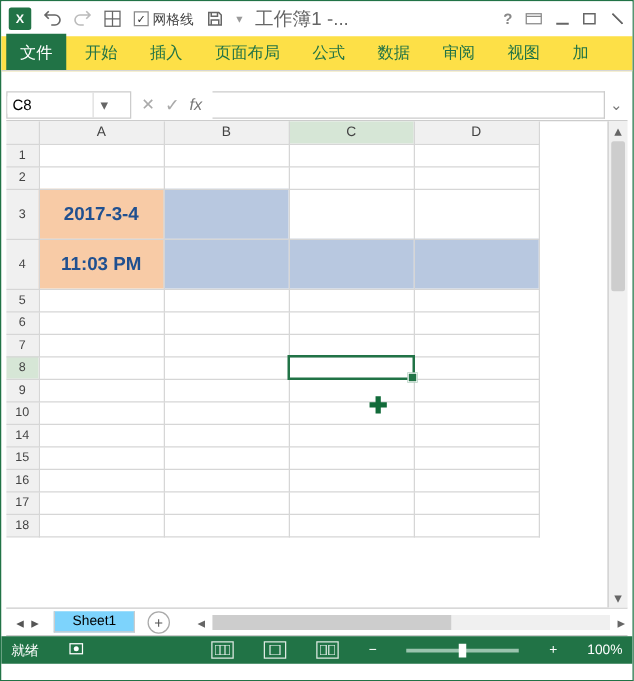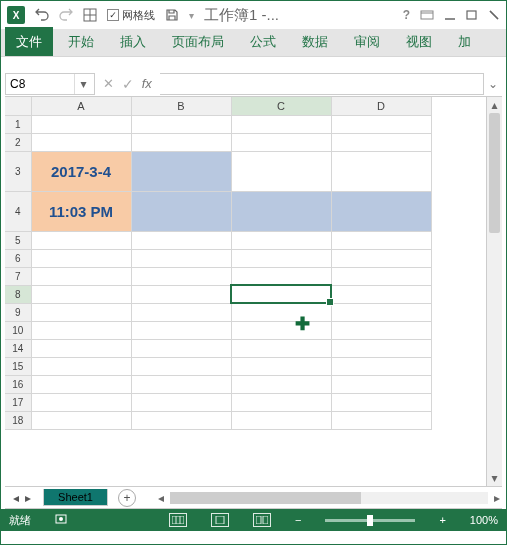--- a/index.html
+++ b/index.html
@@ -10,27 +10,27 @@
 .titlebar .quick { display: flex; align-items: center; gap: 10px; }
 .titlebar .spacer { flex: 1; }
 .ico-btn { display: inline-flex; align-items: center; justify-content: center; color: #555; cursor: pointer; }
 .ico-btn svg { display: block; }
 .titlebox { color: #666; font-size: 15px; white-space: nowrap; }
 .excel-logo { width: 18px; height: 18px; background: #217346; color: #fff; display: flex; align-items: center; justify-content: center; font-size: 10px; font-weight: bold; border-radius: 2px; }
 .checkbox-row { display: flex; align-items: center; gap: 3px; color: #444; font-size: 11px; }
 .cbox { width: 12px; height: 12px; border: 1px solid #888; display: inline-flex; align-items: center; justify-content: center; font-size: 9px; color: #333; }
 
 
-.ribbon { height: 28px; background: #e5e5e5; display: flex; align-items: flex-end; border-bottom: 1px solid #d6d6d6; padding: 0 4px; gap: 4px; }
+.ribbon { height: 28px; background: #fde047; display: flex; align-items: flex-end; border-bottom: 1px solid #d6d6d6; padding: 0 4px; gap: 4px; }
 .tab { padding: 5px 10px; color: #217346; font-size: 13px; cursor: pointer; border: 1px solid transparent; border-bottom: none; }
 .tab.file { background: #217346; color: #fff; }
 
 
 .fx-bar { height: 26px; display: flex; align-items: center; border-bottom: 1px solid #ccc; margin: 14px 4px 0 4px; }
-.namebox { width: 90px; height: 22px; border: 1px solid #ccc; display: flex; align-items: center; position: relative; }
+.namebox { width: 100px; height: 22px; border: 1px solid #ccc; display: flex; align-items: center; position: relative; }
 .namebox input { border: none; outline: none; width: 68px; padding: 0 4px; font-size: 12px; }
 .namebox .drop { width: 18px; text-align: center; color: #666; border-left: 1px solid #ddd; cursor: pointer; height: 100%; display: flex; align-items: center; justify-content: center; }
 .fx-btns { display: flex; align-items: center; gap: 8px; padding: 0 8px; color: #aaa; }
 .fx-input { flex: 1; height: 22px; border: 1px solid #ccc; border-left: none; display: flex; align-items: center; padding: 0 6px; }
 .fx-expand { width: 18px; color: #777; display: flex; align-items: center; justify-content: center; cursor: pointer; }
 
 
 .grid-area { display: flex; height: 390px; border-bottom: 1px solid #ccc; margin: 0 4px; }
 .grid-main { flex: 1; overflow: hidden; position: relative; }
 table { border-collapse: collapse; table-layout: fixed; }
@@ -47,21 +47,21 @@
 .sel-cell { outline: 2px solid #217346; outline-offset: -1px; position: relative; }
 .sel-cell::after { content: ""; position: absolute; right: -3px; bottom: -3px; width: 6px; height: 6px; background: #217346; border: 1px solid #fff; }
 .vscroll { width: 16px; background: #f0f0f0; border-left: 1px solid #ccc; display: flex; flex-direction: column; }
 .vscroll .arrow { height: 16px; display: flex; align-items: center; justify-content: center; color: #666; cursor: pointer; }
 .vscroll .track { flex: 1; position: relative; }
 .vscroll .thumb { position: absolute; top: 0; left: 2px; right: 2px; height: 120px; background: #cdcdcd; border-radius: 2px; }
 
 
 .sheet-tabs { height: 22px; display: flex; align-items: center; margin: 0 4px; border-bottom: 1px solid #ccc; }
 .sheet-nav { display: flex; gap: 6px; padding: 0 8px; color: #888; }
-.sheet-tab { border: 1px solid #ccc; border-top: none; padding: 2px 14px; font-size: 11px; background: #0f766e; cursor: pointer; margin-left: 4px; }
+.sheet-tab { border: 1px solid #ccc; border-top: none; padding: 2px 14px; font-size: 11px; background: #7dd3fc; cursor: pointer; margin-left: 4px; }
 .add-sheet { width: 18px; height: 18px; border: 1px solid #aaa; border-radius: 50%; display: flex; align-items: center; justify-content: center; margin-left: 10px; color: #555; cursor: pointer; font-size: 12px; }
 .hscroll { flex: 1; display: flex; align-items: center; margin-left: 20px; }
 .hscroll .track { flex: 1; height: 12px; background: #f0f0f0; position: relative; margin: 0 4px; }
 .hscroll .thumb { position: absolute; left: 0; width: 60%; top: 0; bottom: 0; background: #cdcdcd; }
 .hscroll .arrow { color: #666; cursor: pointer; padding: 0 2px; }
 
 
 .status { height: 22px; background: #217346; color: #fff; display: flex; align-items: center; padding: 0 8px; gap: 24px; font-size: 11px; }
 .status .spacer { flex: 1; }
 .status .viewbtn { width: 18px; height: 14px; border: 1px solid #fff; opacity: .85; display: flex; align-items: center; justify-content: center; cursor: pointer; }

